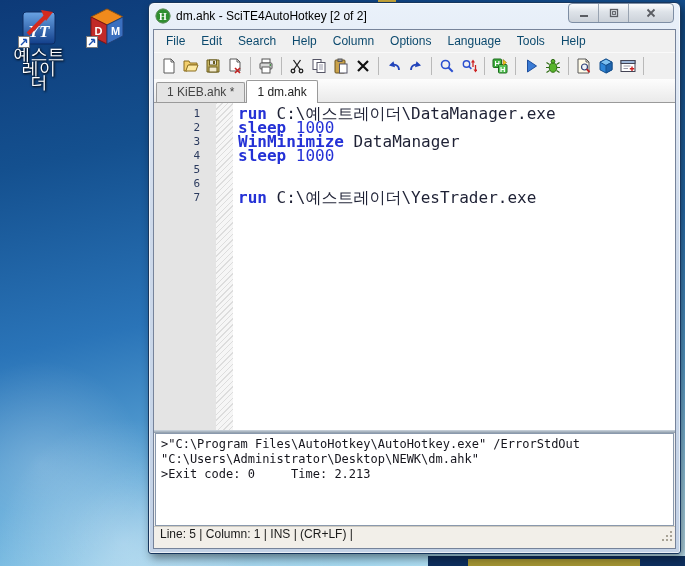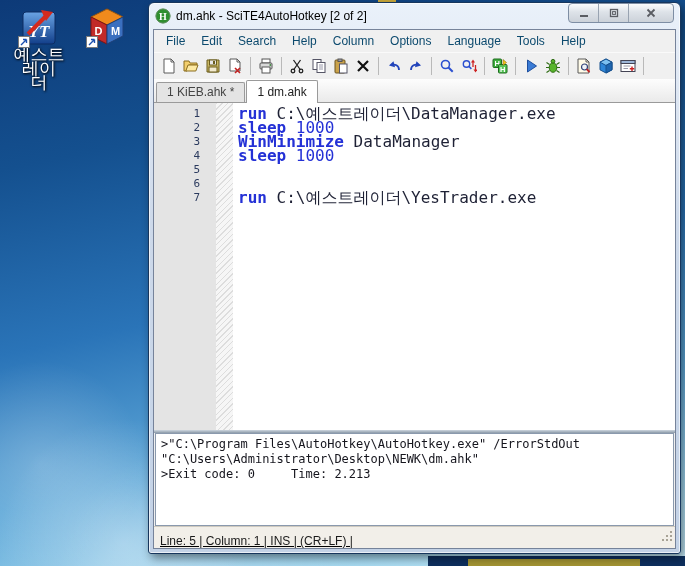--- a/index.html
+++ b/index.html
@@ -85,21 +85,21 @@
   .seg-plain{color:#1e2135;}
 
   
   .splitter{height:3px;flex:0 0 auto;background:linear-gradient(#cdd6df,#8c9aa8);cursor:row-resize;}
   .output{height:93px;flex:0 0 auto;background:#fff;border:1px solid #8a99ad;margin:0 1px;
     padding:3px 5px;box-sizing:border-box;overflow:hidden;}
   .out-line{font-family:"DejaVu Sans Mono",monospace;font-size:12px;line-height:15px;color:#15151d;white-space:pre;}
 
   
   .statusbar{height:21px;flex:0 0 auto;background:#f2efe9;border-top:1px solid #cfcabf;
-    display:flex;align-items:flex-end;padding:0 6px;position:relative;text-decoration:underline;}
+    display:flex;align-items:flex-start;padding:0 6px;position:relative;}
   .status-text{font-size:12px;color:#1a1a1a;white-space:pre;}
   .grip{position:absolute;right:2px;bottom:2px;}
 </style>
 </head>
 <body>
 
 <div class="sliver sliver-top"></div>
 <div class="sliver sliver-bottom-dark"></div>
 <div class="sliver sliver-bottom-olive"></div>
 

